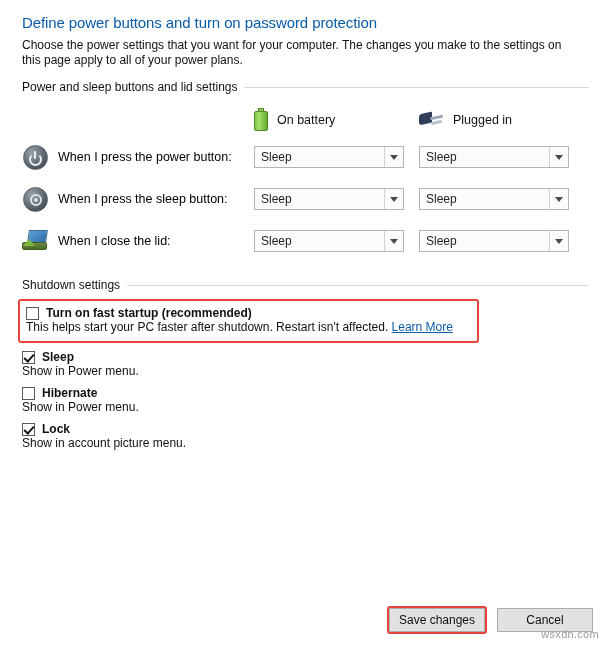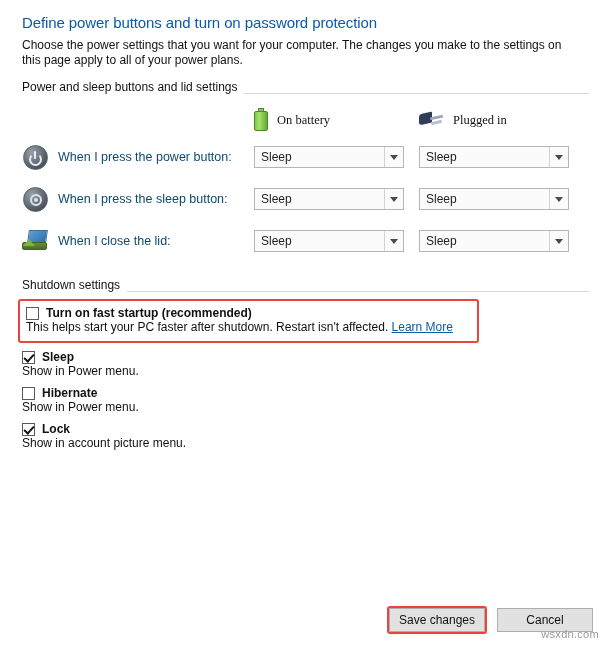--- a/index.html
+++ b/index.html
@@ -34,21 +34,21 @@
     color: #111;
     margin-bottom: 12px;
     max-width: 560px;
   }
   
   .group {
     margin-top: 8px;
   }
   .group-head {
     display: flex;
-    align-items: flex-end;
+    align-items: center;
     gap: 7px;
     font-size: 12px;
     color: #111;
     white-space: nowrap;
   }
   .group-head .rule {
     flex: 1 1 auto;
     height: 1px;
     background: #d7d7d7;
   }
@@ -60,21 +60,21 @@
     height: 28px;
   }
   .col-spacer { width: 232px; }
   .col-head {
     width: 165px;
     display: flex;
     align-items: center;
     gap: 8px;
     font-size: 12.5px;
   }
-  .col-head .label { color: #111; font-family: Liberation Serif, serif; }
+  .col-head .label { color: #111; }
   
   .icon-battery {
     width: 15px;
     height: 24px;
     position: relative;
     display: inline-block;
   }
   .icon-battery .body {
     position: absolute;
     left: 0; top: 3px;
@@ -129,21 +129,21 @@
     align-items: center;
     height: 42px;
   }
   .row-label {
     width: 232px;
     display: flex;
     align-items: center;
     gap: 10px;
     font-size: 12.5px;
   }
-  .row-label .text { color: #0c4a6e; }
+  .row-label .text { color: #000000; }
   .row-icon {
     width: 26px; height: 26px;
     flex: 0 0 26px;
     display:flex; align-items:center; justify-content:center;
   }
   
   .ico-power {
     width: 25px; height: 25px; border-radius: 50%;
     background: radial-gradient(circle at 35% 30%, #9aa3ab, #4e575f 70%, #2f373d 100%);
     position: relative;

